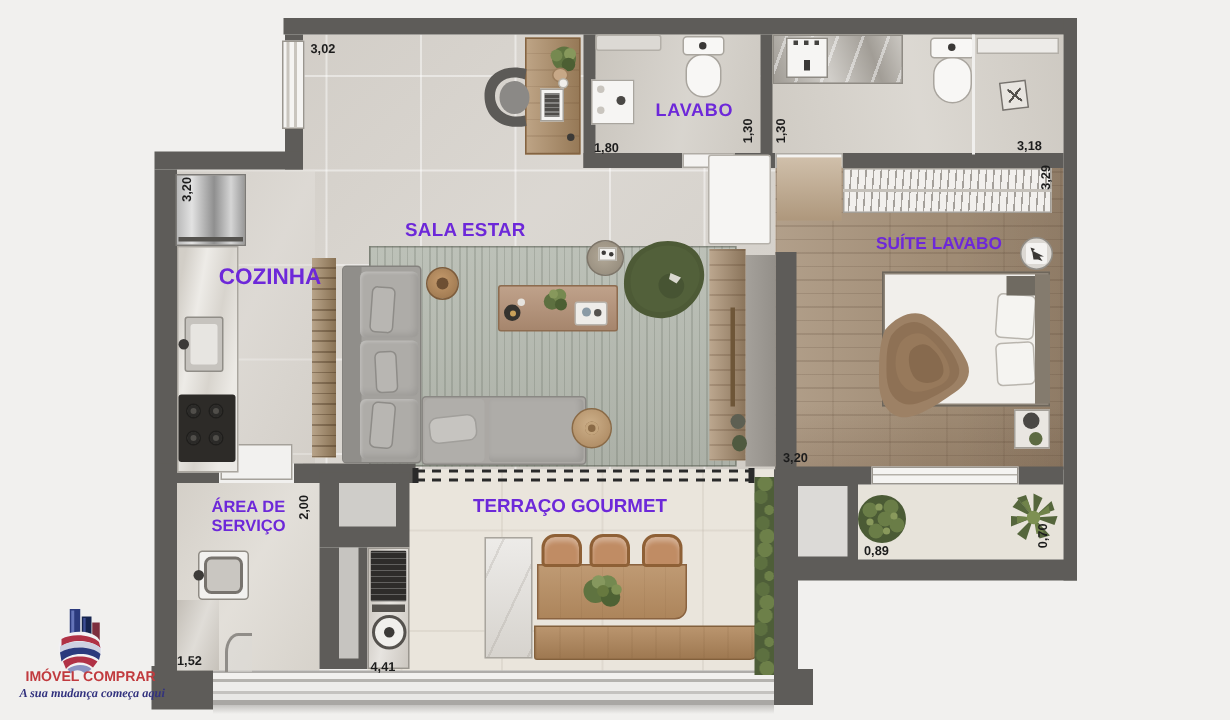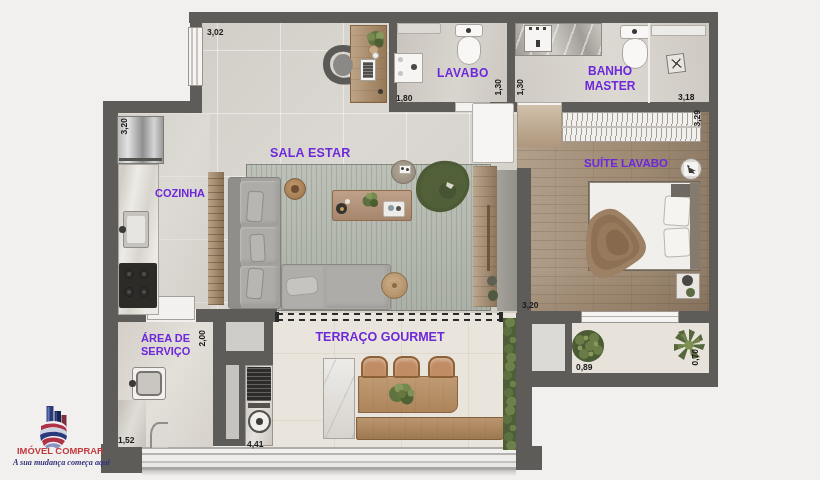--- a/index.html
+++ b/index.html
@@ -371,25 +371,24 @@
     <path d="M37 46 C43 42 50 43 53 46 L49 49 C45 46 42 46 39 49 Z" fill="#8a93c2"></path>
   </g>
 
   <text x="9" y="54" font-family="Liberation Sans,sans-serif" font-size="9.4" font-weight="bold" fill="#c13a3e">IMÓVEL COMPRAR</text>
 
   <text x="5" y="64.5" font-family="Liberation Serif,serif" font-size="8.2" font-style="italic" font-weight="bold" fill="#32327e">A sua mudança começa aqui</text>
 </svg>
 
 <div class="lbl" style="left:270px;top:146px;width:140px;text-align:left;font-size:12.5px;letter-spacing:.2px;">SALA ESTAR</div>
 
-<div class="lbl" style="left:140px;top:187px;width:80px;text-align:center;font-size:11px;">COZINHA</div>
+<div class="lbl" style="left:140px;top:176px;width:80px;text-align:center;font-size:15px;">COZINHA</div>
 
 <div class="lbl" style="left:437px;top:66px;width:90px;font-size:12px;letter-spacing:.5px;">LAVABO</div>
 
-<div class="lbl" style="left:568px;top:64px;width:84px;text-align:center;font-size:12px;line-height:15px;">BANHO<br>MASTER</div>
 
 <div class="lbl" style="left:566px;top:157px;width:120px;text-align:center;font-size:11.5px;">SUÍTE LAVABO</div>
 
 <div class="lbl" style="left:310px;top:330px;width:140px;text-align:center;font-size:12.5px;">TERRAÇO GOURMET</div>
 
 
 <div class="lbl" style="left:141px;top:332px;width:70px;font-size:11px;line-height:13px;">ÁREA DE<br>SERVIÇO</div>
 
 <div class="dim" style="left:207px;top:27px;">3,02</div>
 

